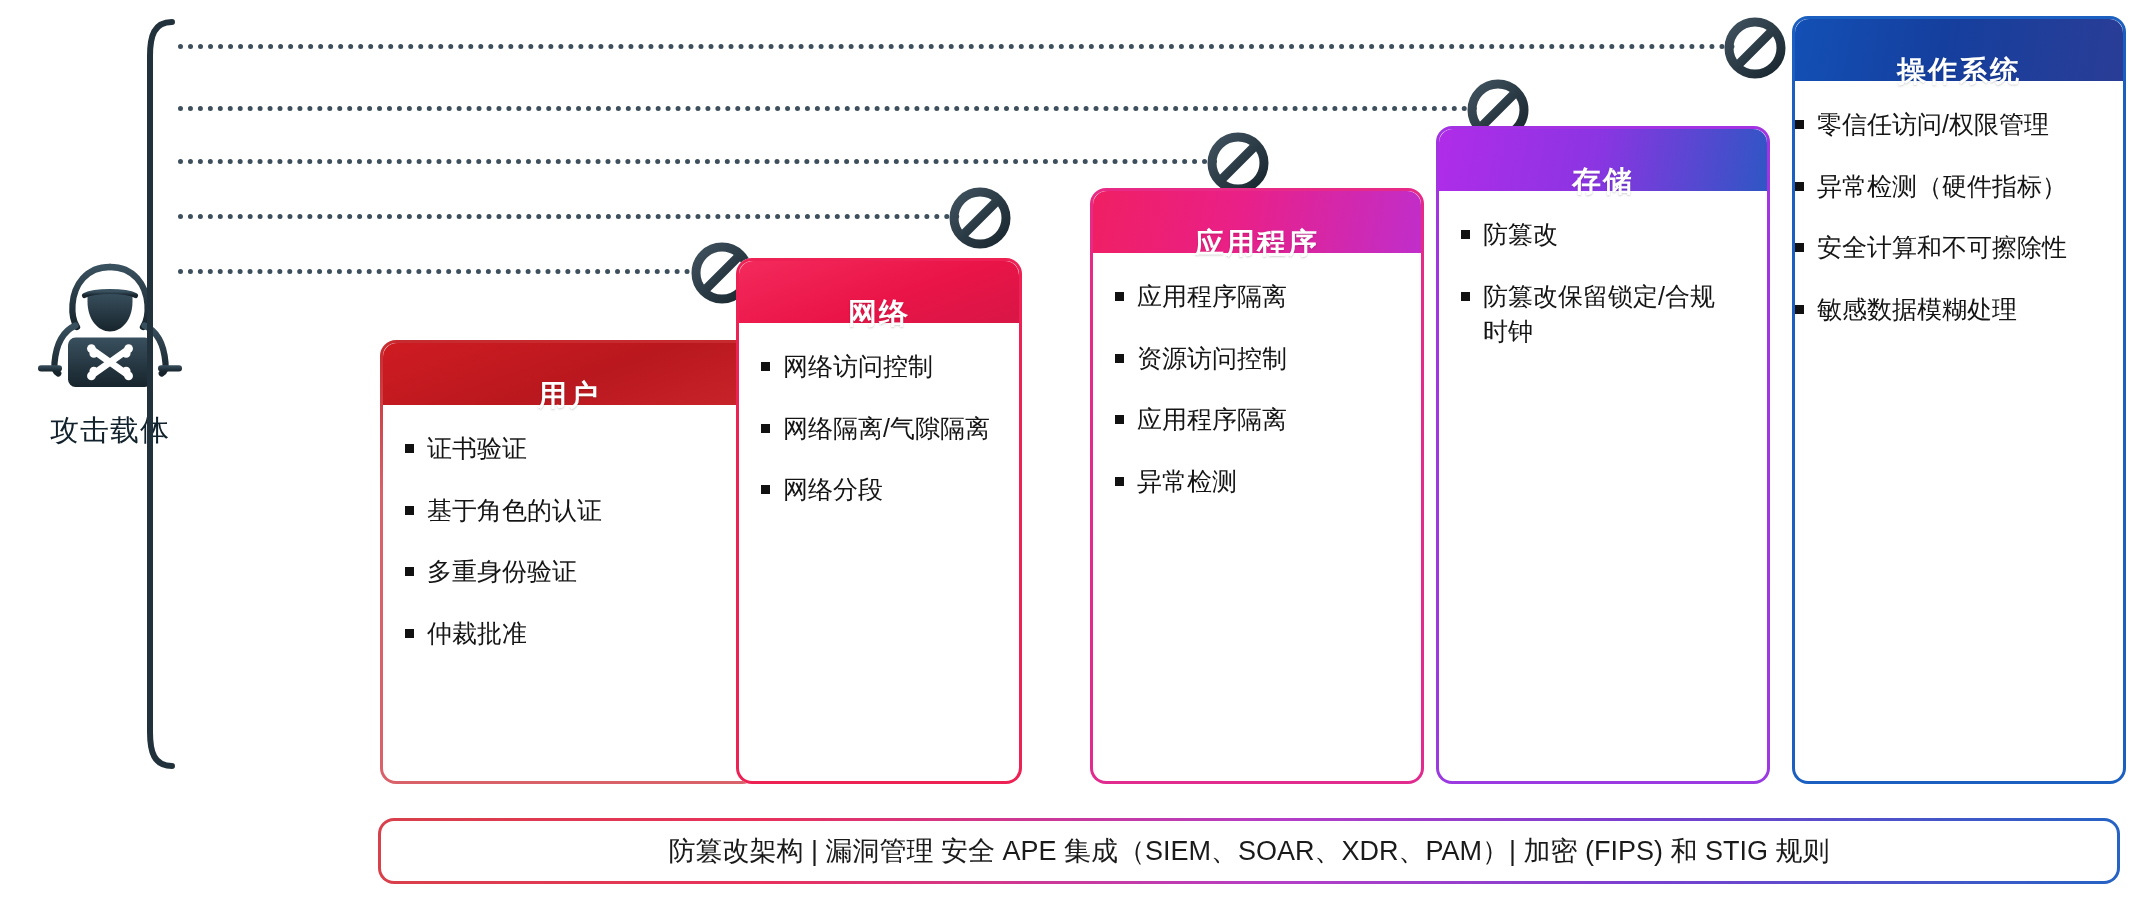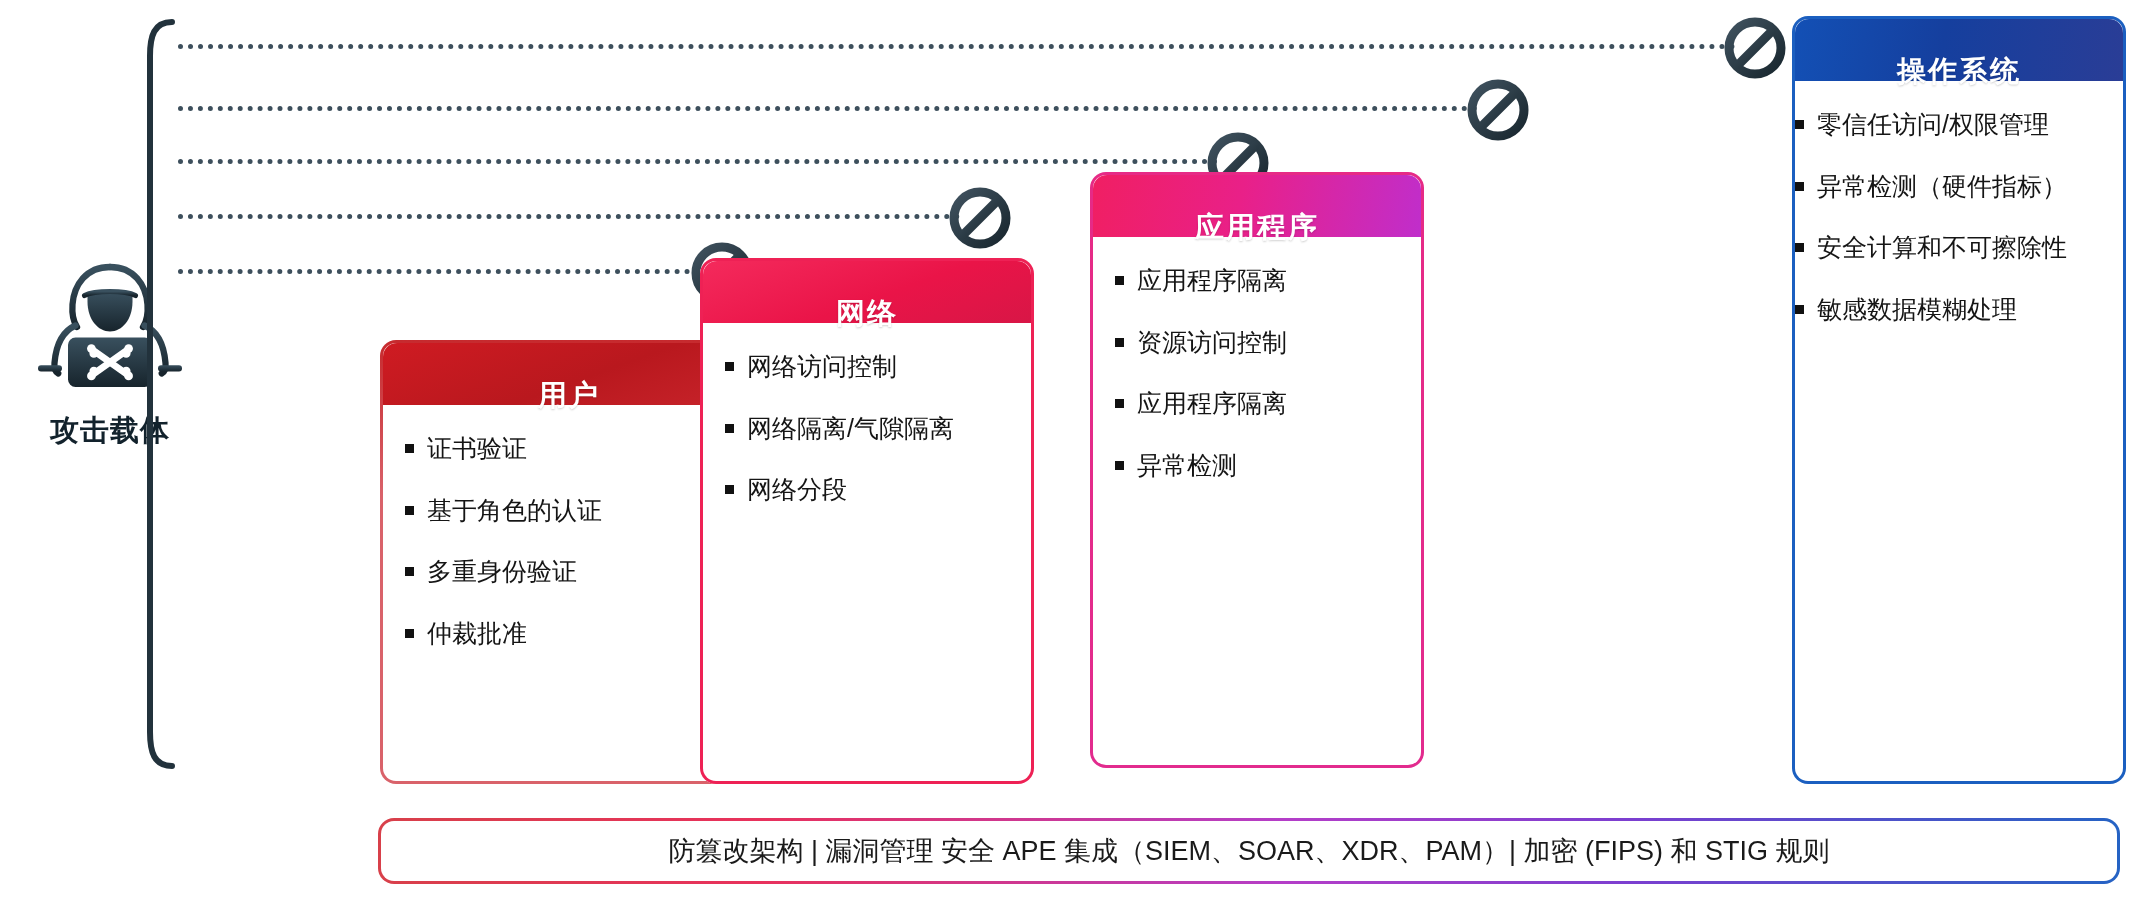--- a/index.html
+++ b/index.html
@@ -9,21 +9,21 @@
     font-family:"Liberation Sans","DejaVu Sans",sans-serif;
     overflow:hidden;
     position:relative;
   }
   #stage{position:absolute;left:0;top:0;width:2146px;height:916px;}
 
   
   .attacker{position:absolute;left:20px;top:255px;width:180px;text-align:center;}
   .attacker-icon{width:150px;height:150px;margin:0 auto;display:block;}
   .attacker-label{
-    font-size:29px;font-weight:bold;color:#12222c;margin-top:6px;
+    font-size:29px;font-weight:normal;color:#12222c;margin-top:6px;
     letter-spacing:1px;white-space:nowrap;
   }
 
   
   .bracket{position:absolute;left:140px;top:18px;width:40px;height:752px;}
 
   
   .attack-line{
     position:absolute;height:0;
     border-top:5px dotted #3d4f5c;
@@ -193,21 +193,21 @@
             <span class="bullet-text">多重身份验证</span>
           </div>
         <div class="bullet-row">
             <span class="bullet-mark"></span>
             <span class="bullet-text">仲裁批准</span>
           </div>
       </div>
     </div>
   </div>
 
-  <div class="card" style="left:700px;top:258px;width:334px;height:526px;
+  <div class="card" style="left:736px;top:258px;width:286px;height:526px;
               --edge:linear-gradient(180deg,#ee2155 0%,#ee2155 100%);">
     <div class="card-inner">
       <div class="card-head" style="--head:linear-gradient(160deg,#f42a5c 0%,#ea1448 55%,#d81646 100%);">
         <span class="card-title">网络</span>
       </div>
       <div class="card-body">
         <div class="bullet-row">
             <span class="bullet-mark"></span>
             <span class="bullet-text">网络访问控制</span>
           </div>
@@ -216,21 +216,21 @@
             <span class="bullet-text">网络隔离/气隙隔离</span>
           </div>
         <div class="bullet-row">
             <span class="bullet-mark"></span>
             <span class="bullet-text">网络分段</span>
           </div>
       </div>
     </div>
   </div>
 
-  <div class="card" style="left:1090px;top:172px;width:334px;height:596px;
+  <div class="card" style="left:1090px;top:188px;width:334px;height:596px;
               --edge:linear-gradient(180deg,#e62a86 0%,#e22b8e 100%);">
     <div class="card-inner">
       <div class="card-head" style="--head:linear-gradient(100deg,#f01f63 0%,#e92088 45%,#c02ecb 100%);">
         <span class="card-title">应用程序</span>
       </div>
       <div class="card-body">
         <div class="bullet-row">
             <span class="bullet-mark"></span>
             <span class="bullet-text">应用程序隔离</span>
           </div>
@@ -243,20 +243,38 @@
             <span class="bullet-text">应用程序隔离</span>
           </div>
         <div class="bullet-row">
             <span class="bullet-mark"></span>
             <span class="bullet-text">异常检测</span>
           </div>
       </div>
     </div>
   </div>
 
+  <div class="card" style="left:1436px;top:126px;width:334px;height:658px;
+              --edge:linear-gradient(180deg,#a333e2 0%,#9a3ae0 100%);">
+    <div class="card-inner">
+      <div class="card-head" style="--head:linear-gradient(100deg,#b02ce8 0%,#8b35e2 48%,#2f56c4 100%);">
+        <span class="card-title">存储</span>
+      </div>
+      <div class="card-body">
+        <div class="bullet-row">
+            <span class="bullet-mark"></span>
+            <span class="bullet-text">防篡改</span>
+          </div>
+        <div class="bullet-row">
+            <span class="bullet-mark"></span>
+            <span class="bullet-text" style="max-width:236px;">防篡改保留锁定/合规时钟</span>
+          </div>
+      </div>
+    </div>
+  </div>
 
   <div class="card" style="left:1792px;top:16px;width:334px;height:768px;
               --edge:linear-gradient(180deg,#1b5fc0 0%,#1b5fc0 100%);">
     <div class="card-inner">
       <div class="card-head" style="--head:linear-gradient(100deg,#1350b5 0%,#153f9e 45%,#2a3d96 100%);">
         <span class="card-title">操作系统</span>
       </div>
       <div class="card-body" style="padding-left:0;">
         <div class="bullet-row">
             <span class="bullet-mark"></span>

